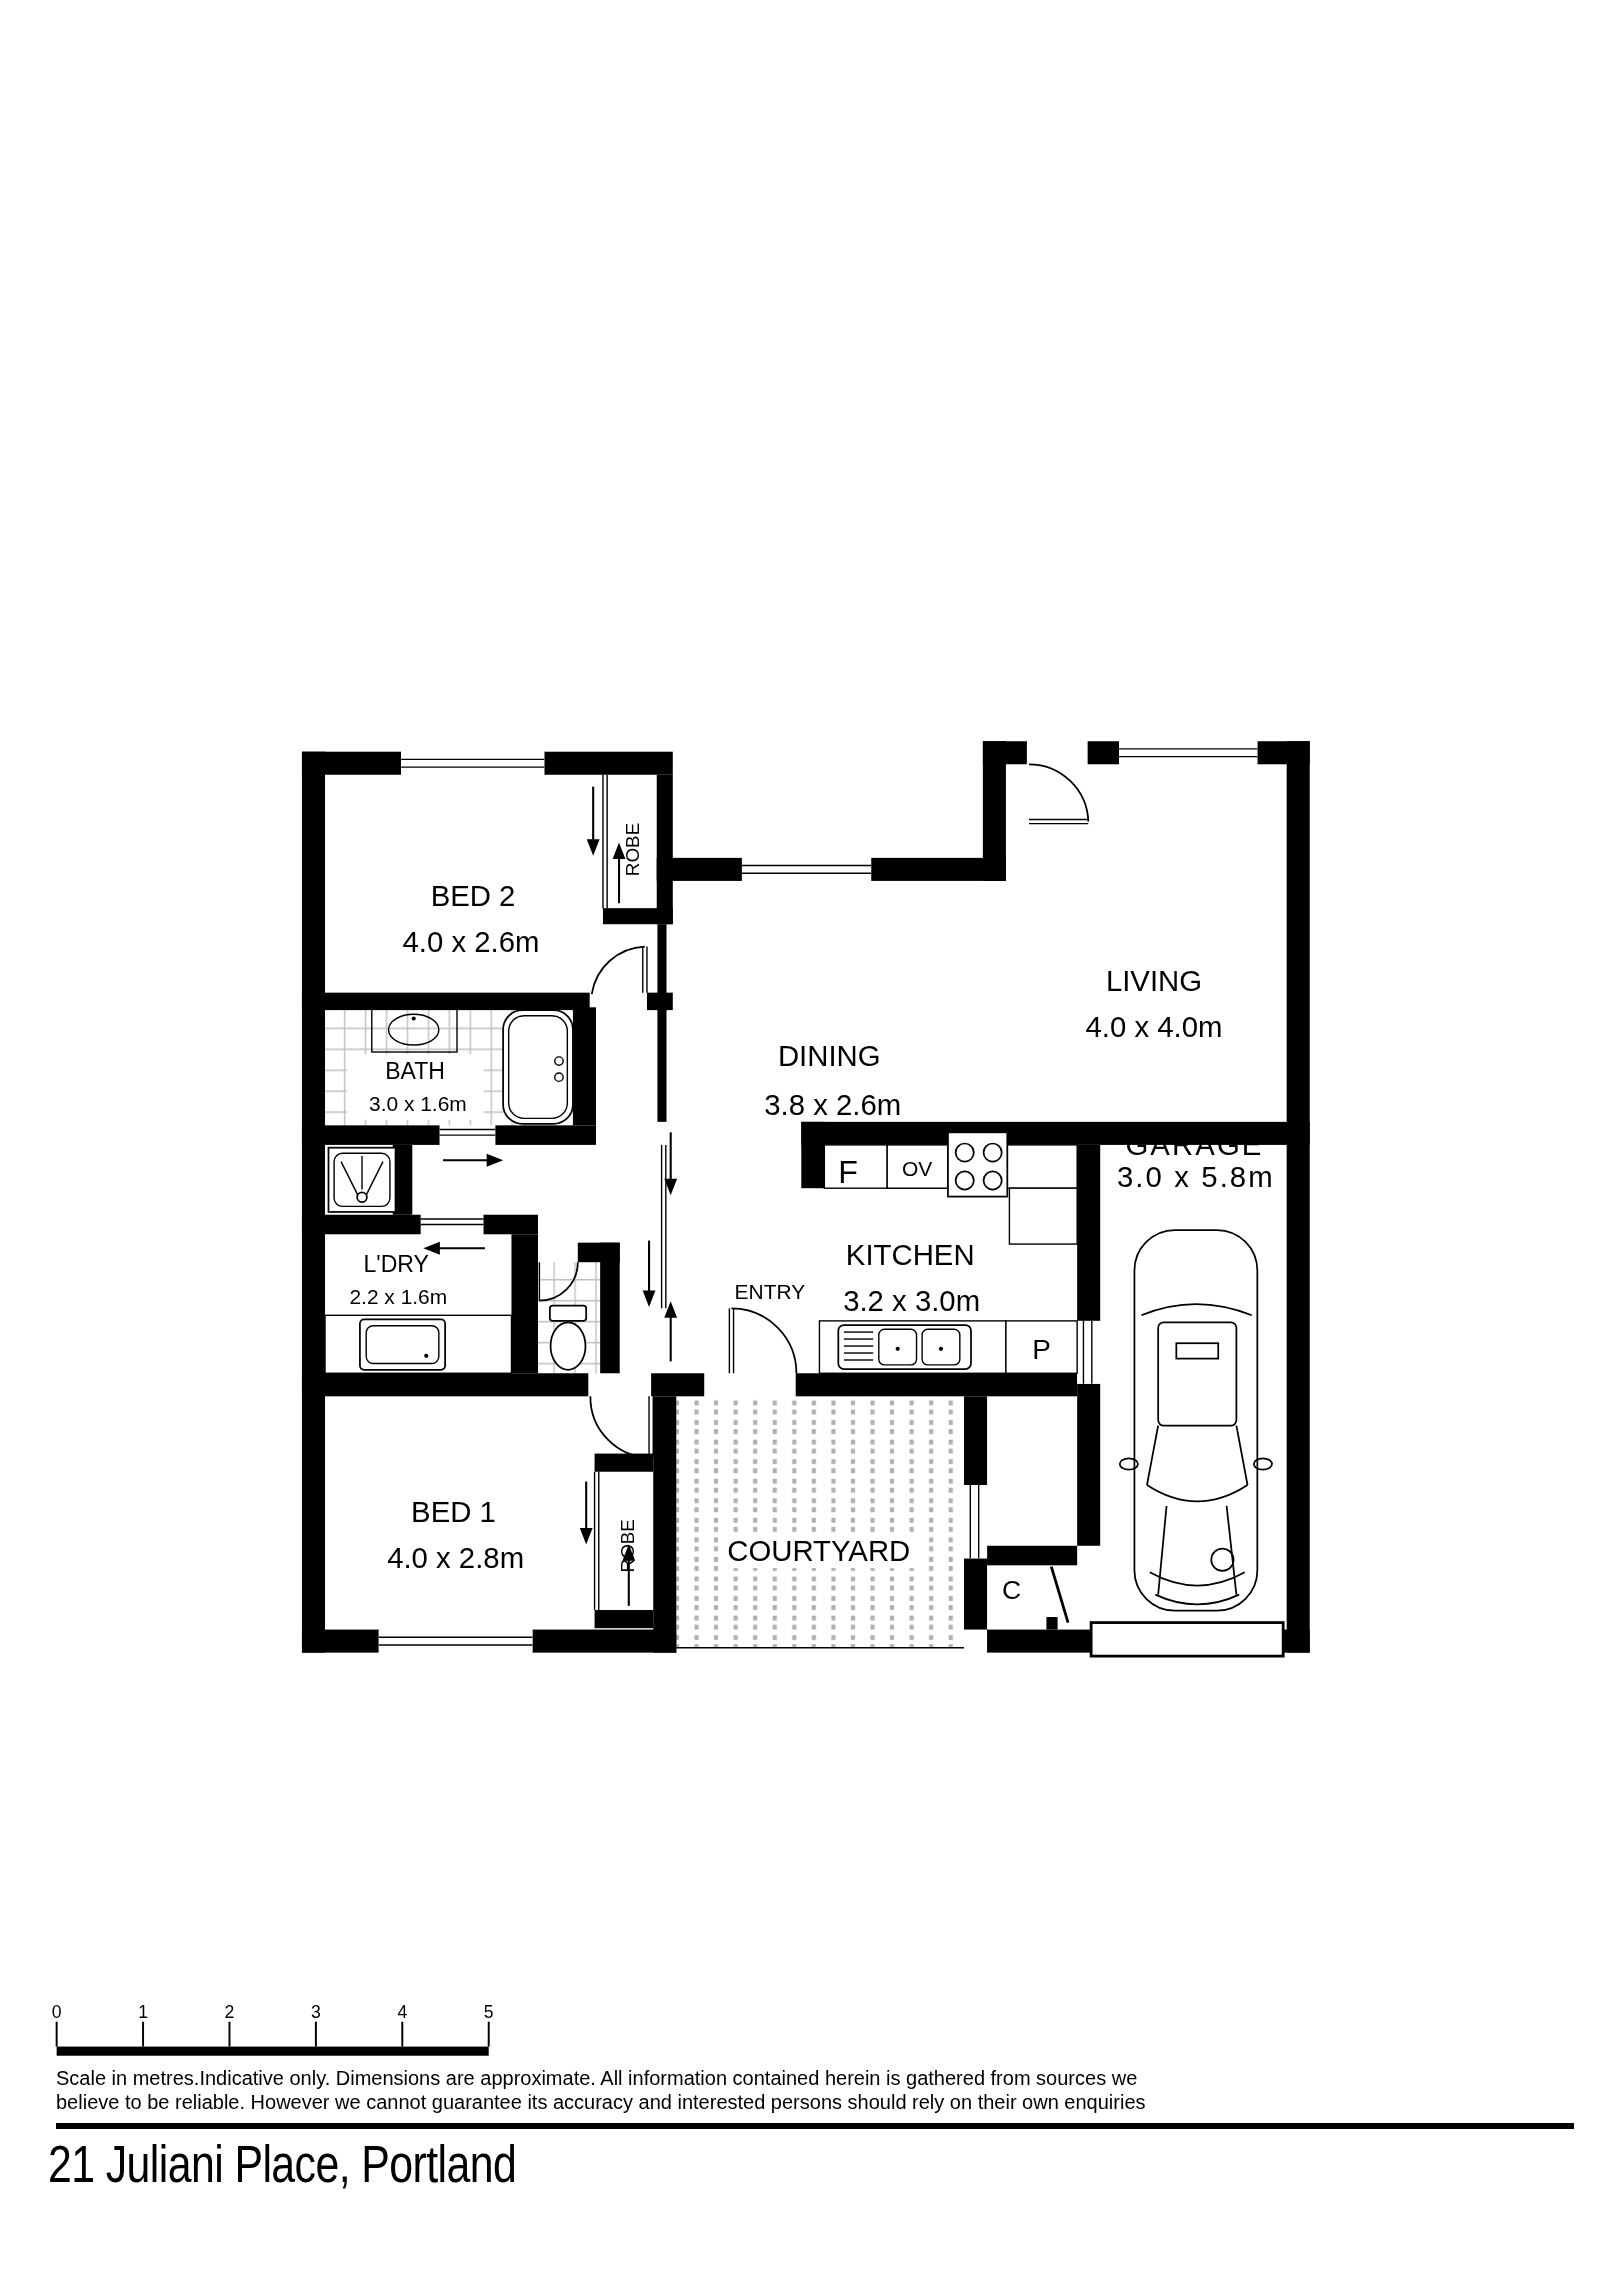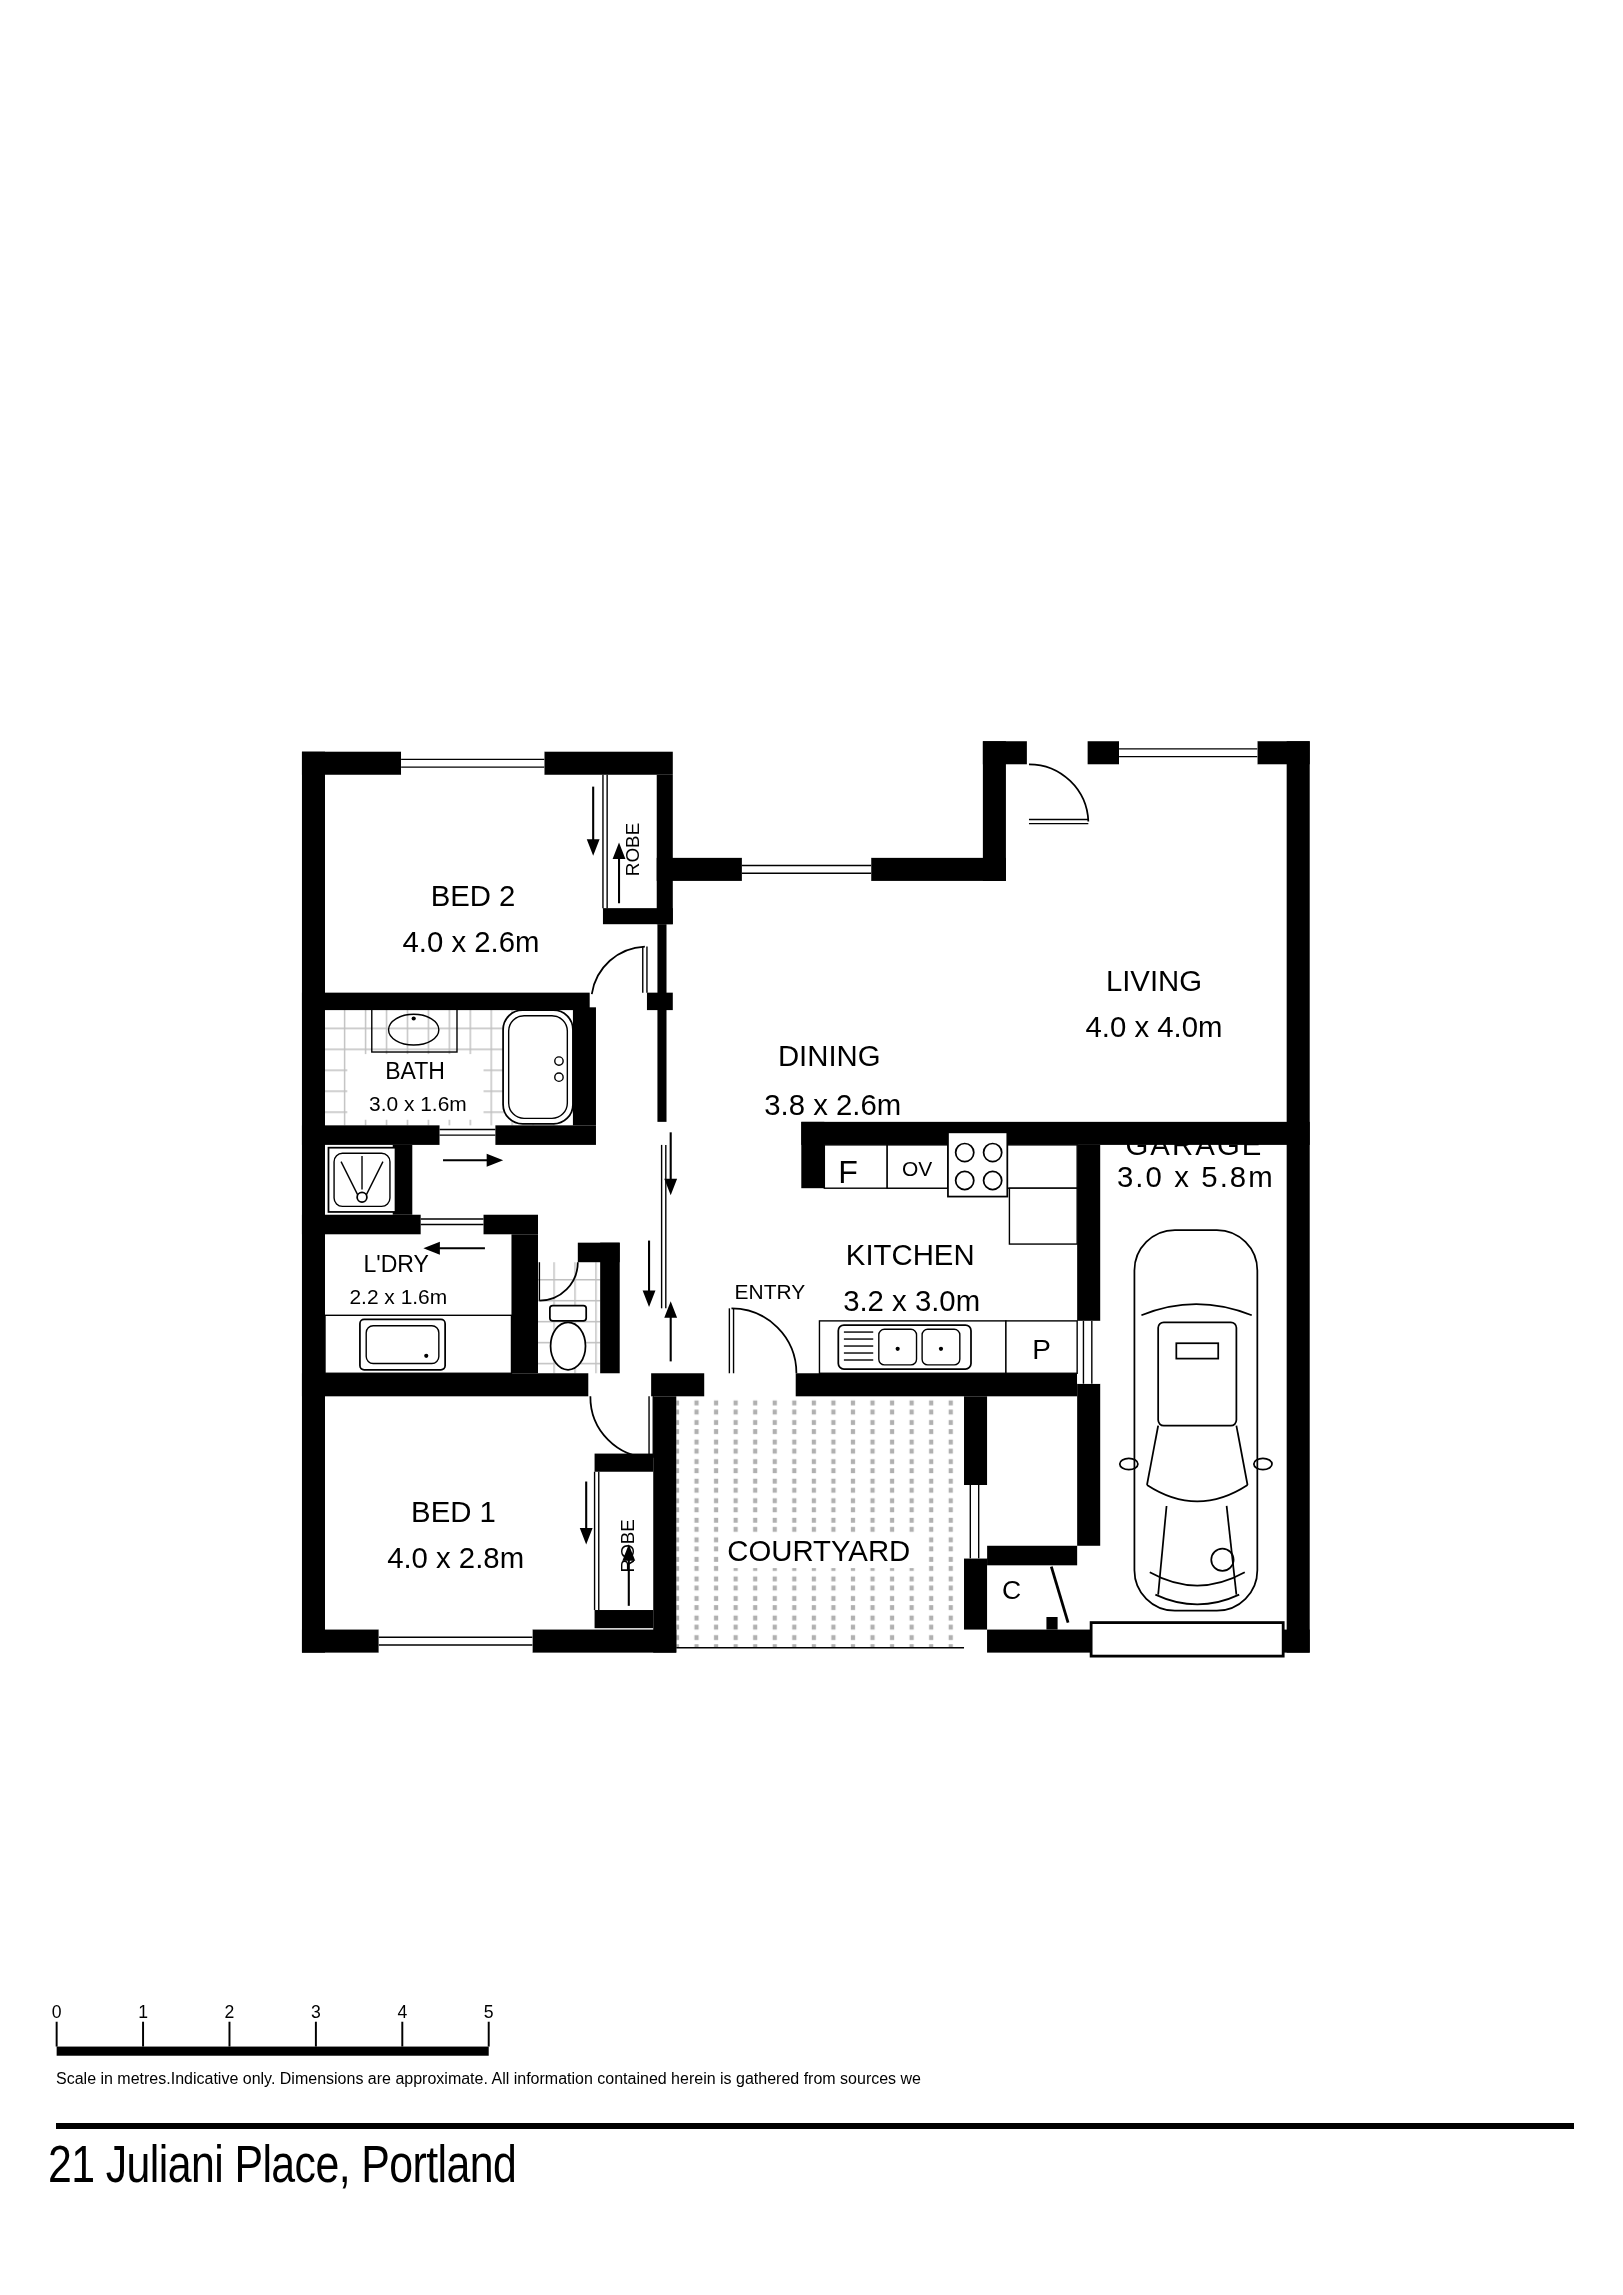--- a/index.html
+++ b/index.html
@@ -1,20 +1,20 @@
 <!DOCTYPE html>
 <html style="font-size:10.5px"><head>
 <meta charset="utf-8">
 <style>
   html,body{margin:0;padding:0;background:#fff;}
   #page{position:relative;width:1623px;height:2295px;background:#ffffff;overflow:hidden;
         font-family:"Liberation Sans",sans-serif;color:#000;}
   #plan-wrap{position:absolute;left:281px;top:713px;width:1079px;height:949px;}
   #scalebar-wrap{position:absolute;left:39px;top:1989px;width:536px;height:72px;}
-  .caption{position:absolute;left:56px;width:1145px;font-size:16px;line-height:23px;color:#000;
+  .caption{position:absolute;left:56px;width:1145px;font-size:20px;line-height:23px;color:#000;
            font-family:"Liberation Sans",sans-serif;white-space:nowrap;}
   #caption1{top:2067px;}
   #caption2{top:2091px;}
   #rule{position:absolute;left:56px;top:2123px;width:1518px;height:5.9px;background:#000;}
   #address{position:absolute;left:48px;top:2135px;font-size:51px;color:#000;
            font-family:"Liberation Sans",sans-serif;transform:scaleX(0.84);transform-origin:left top;
            letter-spacing:-0.7px;white-space:nowrap;}
   svg text{font-family:"Liberation Sans",sans-serif;fill:#000;}
   .rm{font-size:42px;text-anchor:middle;}
   .rm-sm{font-size:33px;text-anchor:middle;}
@@ -353,17 +353,18 @@
     <text x="27" y="44" class="tick-label">0</text>
     <text x="159.2" y="44" class="tick-label">1</text>
     <text x="291.4" y="44" class="tick-label">2</text>
     <text x="423.6" y="44" class="tick-label">3</text>
     <text x="555.8" y="44" class="tick-label">4</text>
     <text x="688" y="44" class="tick-label">5</text>
   </svg>
   </div>
 
   <div id="caption1" class="caption">Scale in metres.Indicative only. Dimensions are approximate. All information contained herein is gathered from sources we</div>
+  <div id="caption2" class="caption">believe to be reliable. However we cannot guarantee its accuracy and interested persons should rely on their own enquiries</div>
   <div id="rule"></div>
   <div id="address">21 Juliani Place, Portland</div>
 
 </div>
 
 
 </body></html>

